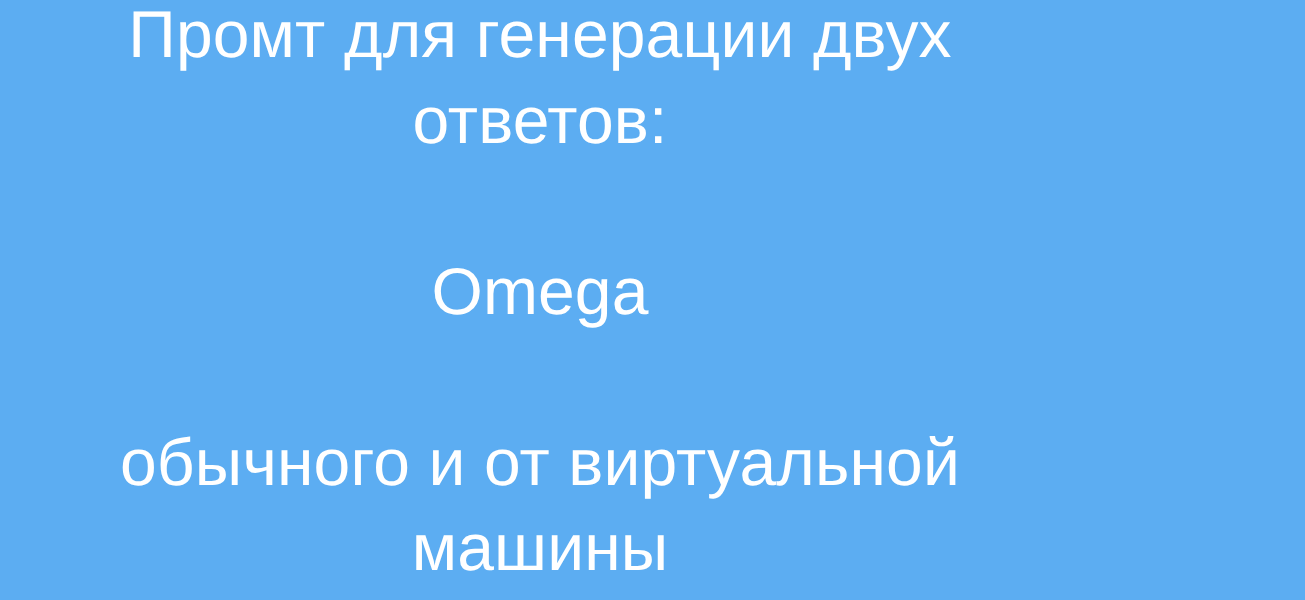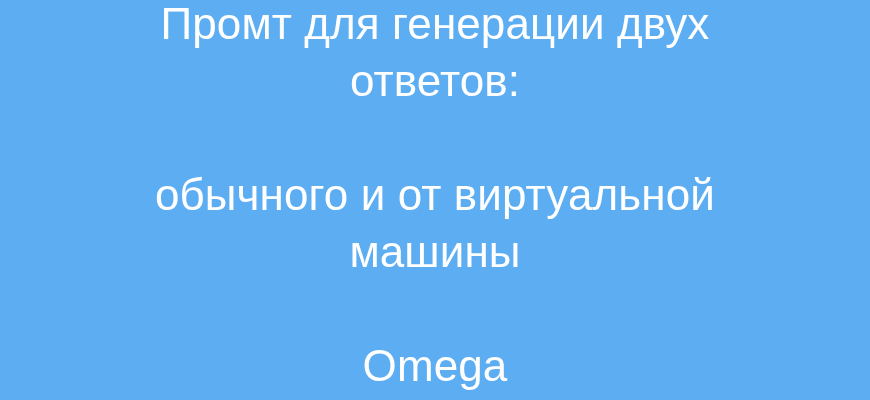--- a/index.html
+++ b/index.html
@@ -15,21 +15,20 @@
   }
 
   #banner {
     position: relative;
     box-sizing: border-box;
     width: 870px;
     height: 400px;
     background: #5CADF2;
     display: flex;
     align-items: center;
-    justify-content: center;
   }
 
   #title-block {
     width: 720px;
     text-align: center;
     color: #FFFFFF;
     font-size: 44px;
     line-height: 57px;
     font-weight: 400;
     letter-spacing: 0.1px;
@@ -41,16 +40,16 @@
   .title-line {
     display: block;
   }
 </style>
 </head>
 <body>
 
 <div id="banner" style="background: rgb(92, 173, 242);">
   <div id="title-block" style="color: rgb(255, 255, 255);">
     <span class="title-line">Промт для генерации двух ответов:</span>
+    <span class="title-line">Omega</span>
     <span class="title-line">обычного и от виртуальной машины</span>
-    <span class="title-line">Omega</span>
   </div>
 </div>
 
 </body></html>

